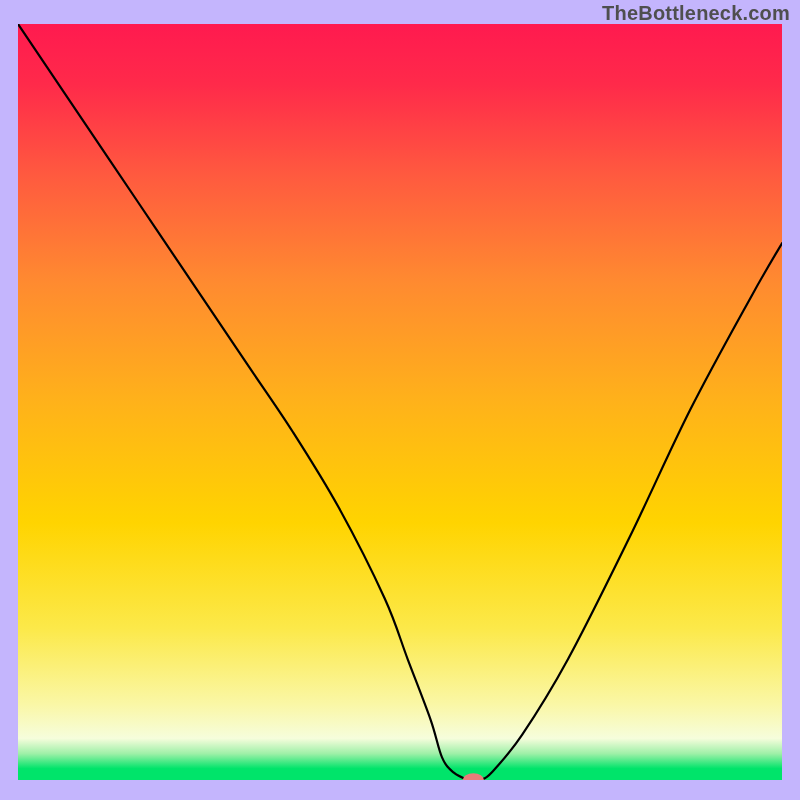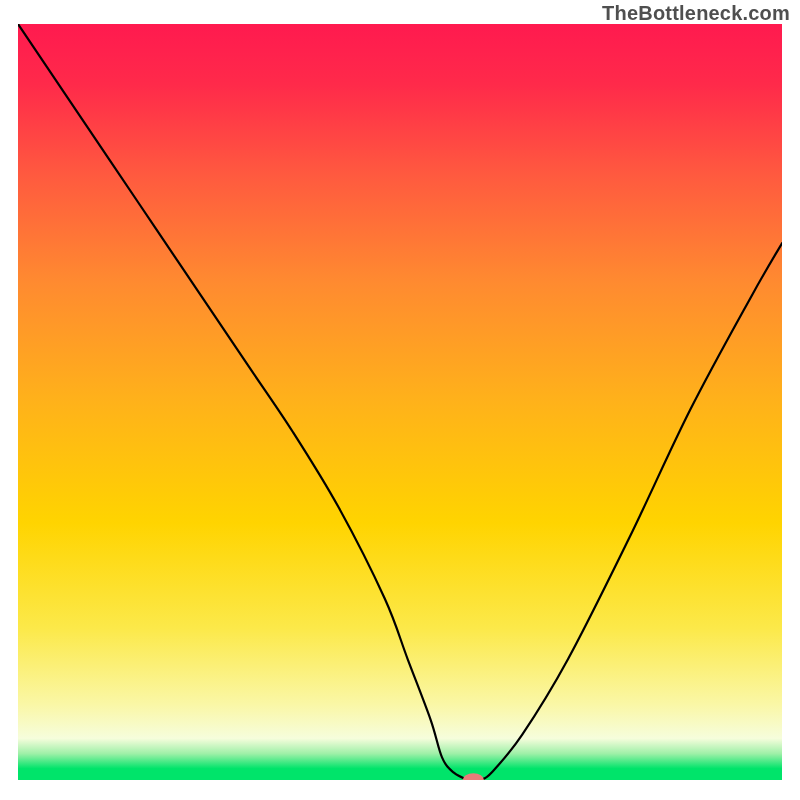--- a/index.html
+++ b/index.html
@@ -8,21 +8,21 @@
     width: 800px;
     height: 800px;
     background: #000;
     overflow: hidden;
     font-family: Arial, Helvetica, sans-serif;
   }
   .frame {
     position: relative;
     width: 800px;
     height: 800px;
-    background: #ffffff;
+    background: #c4b5fd;
   }
   .watermark {
     position: absolute;
     top: 2px;
     right: 10px;
     font-size: 20px;
     font-weight: 600;
     color: #4f4f4f;
     letter-spacing: 0.2px;
     z-index: 6;

